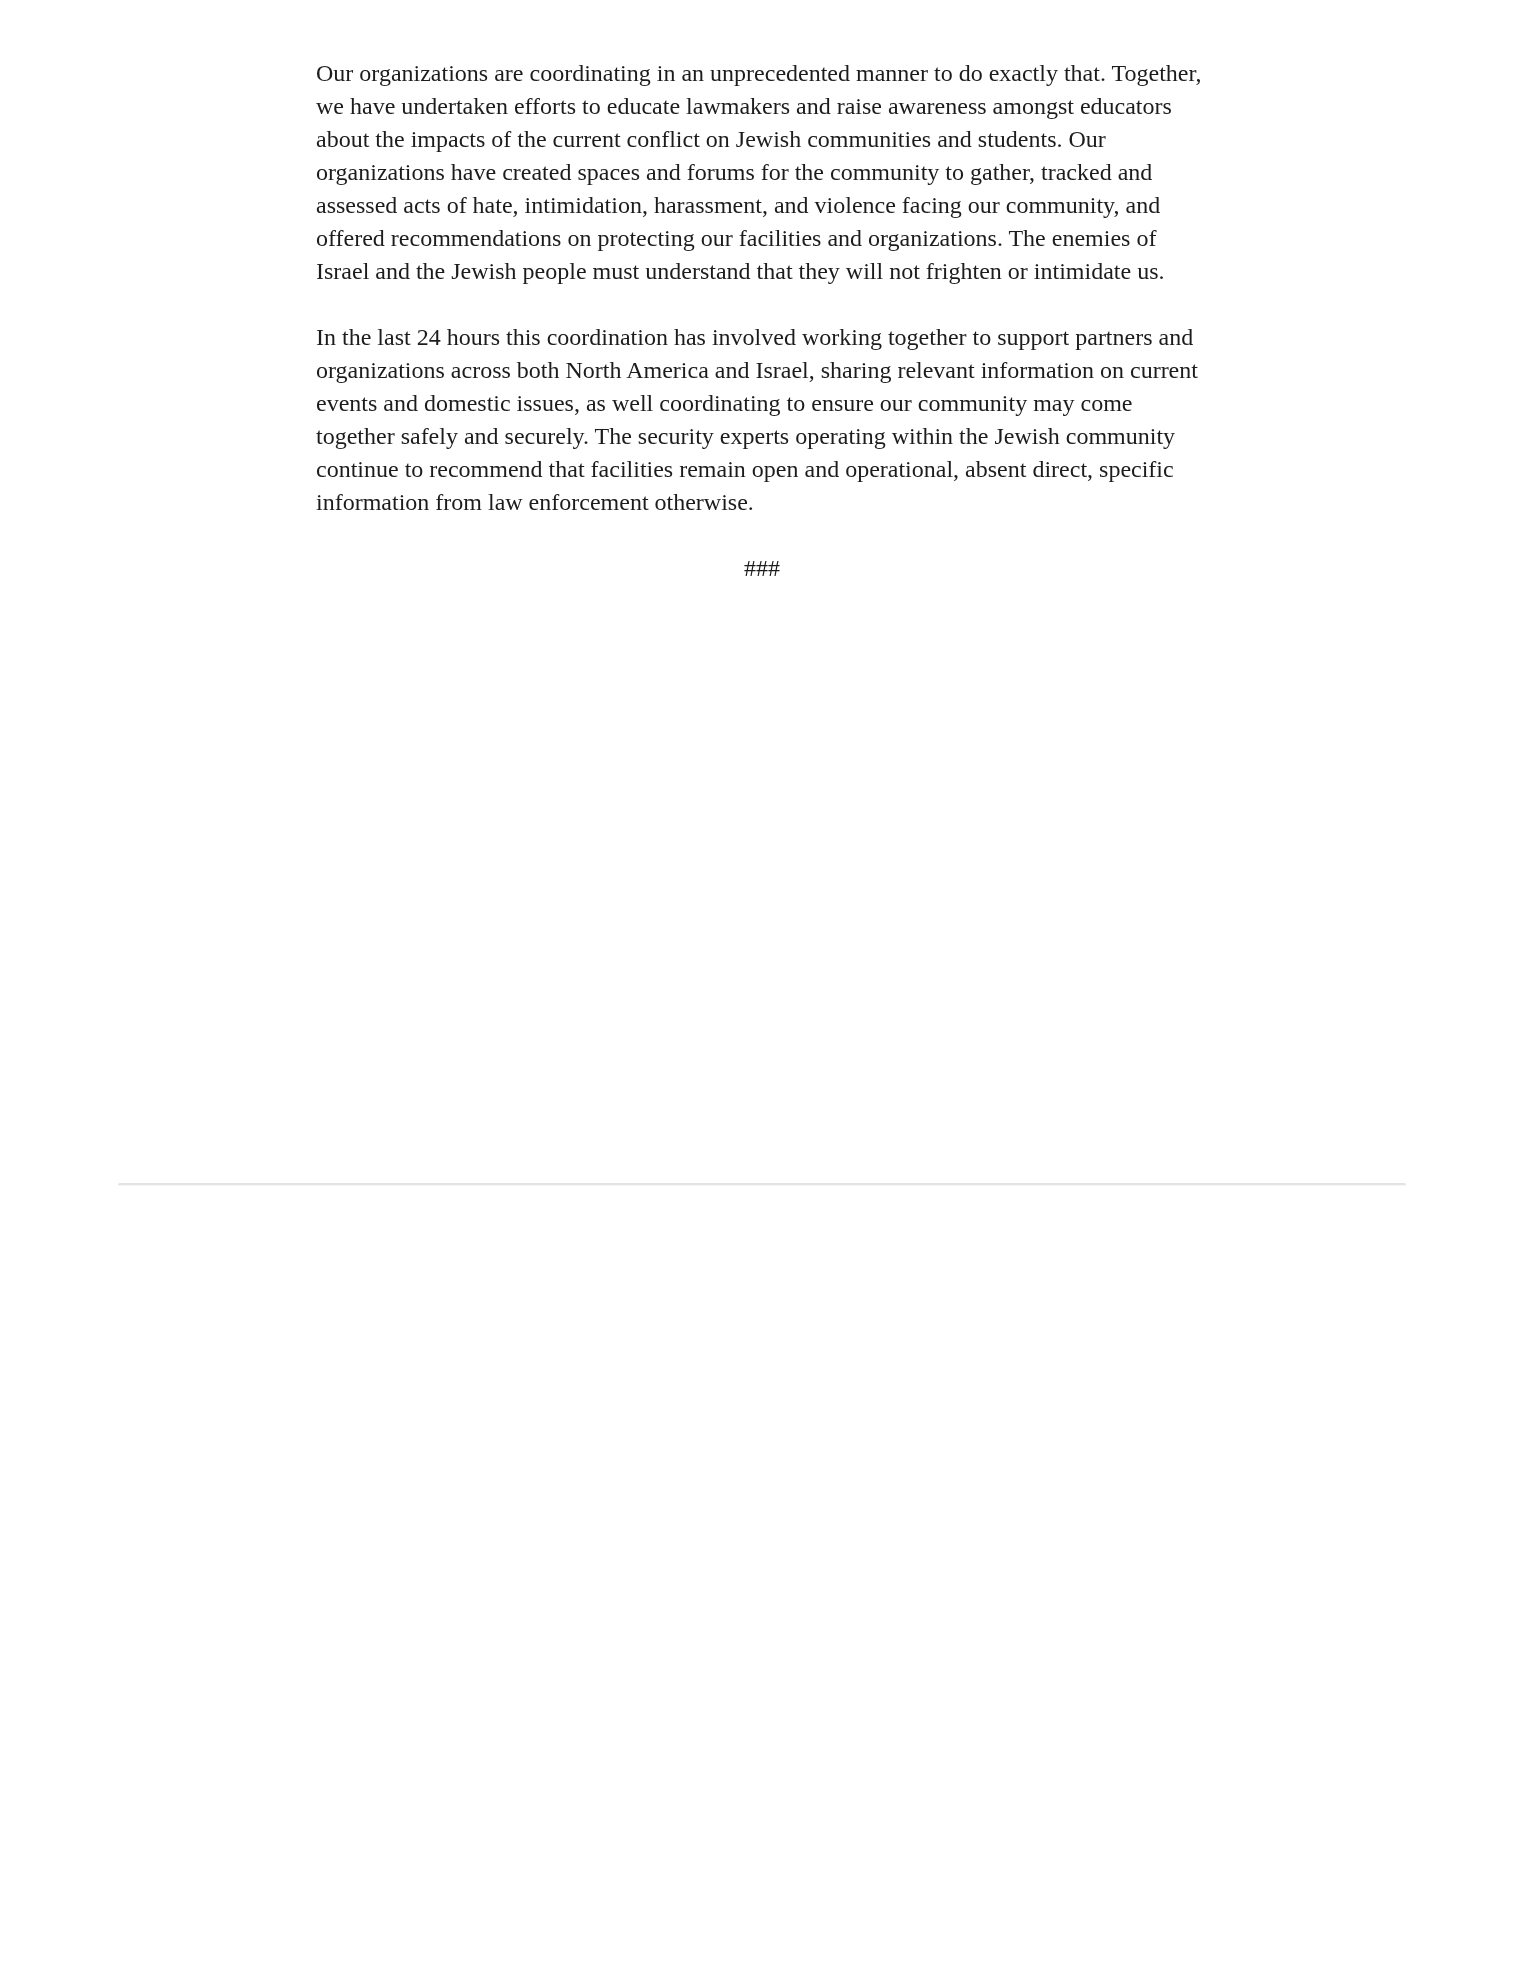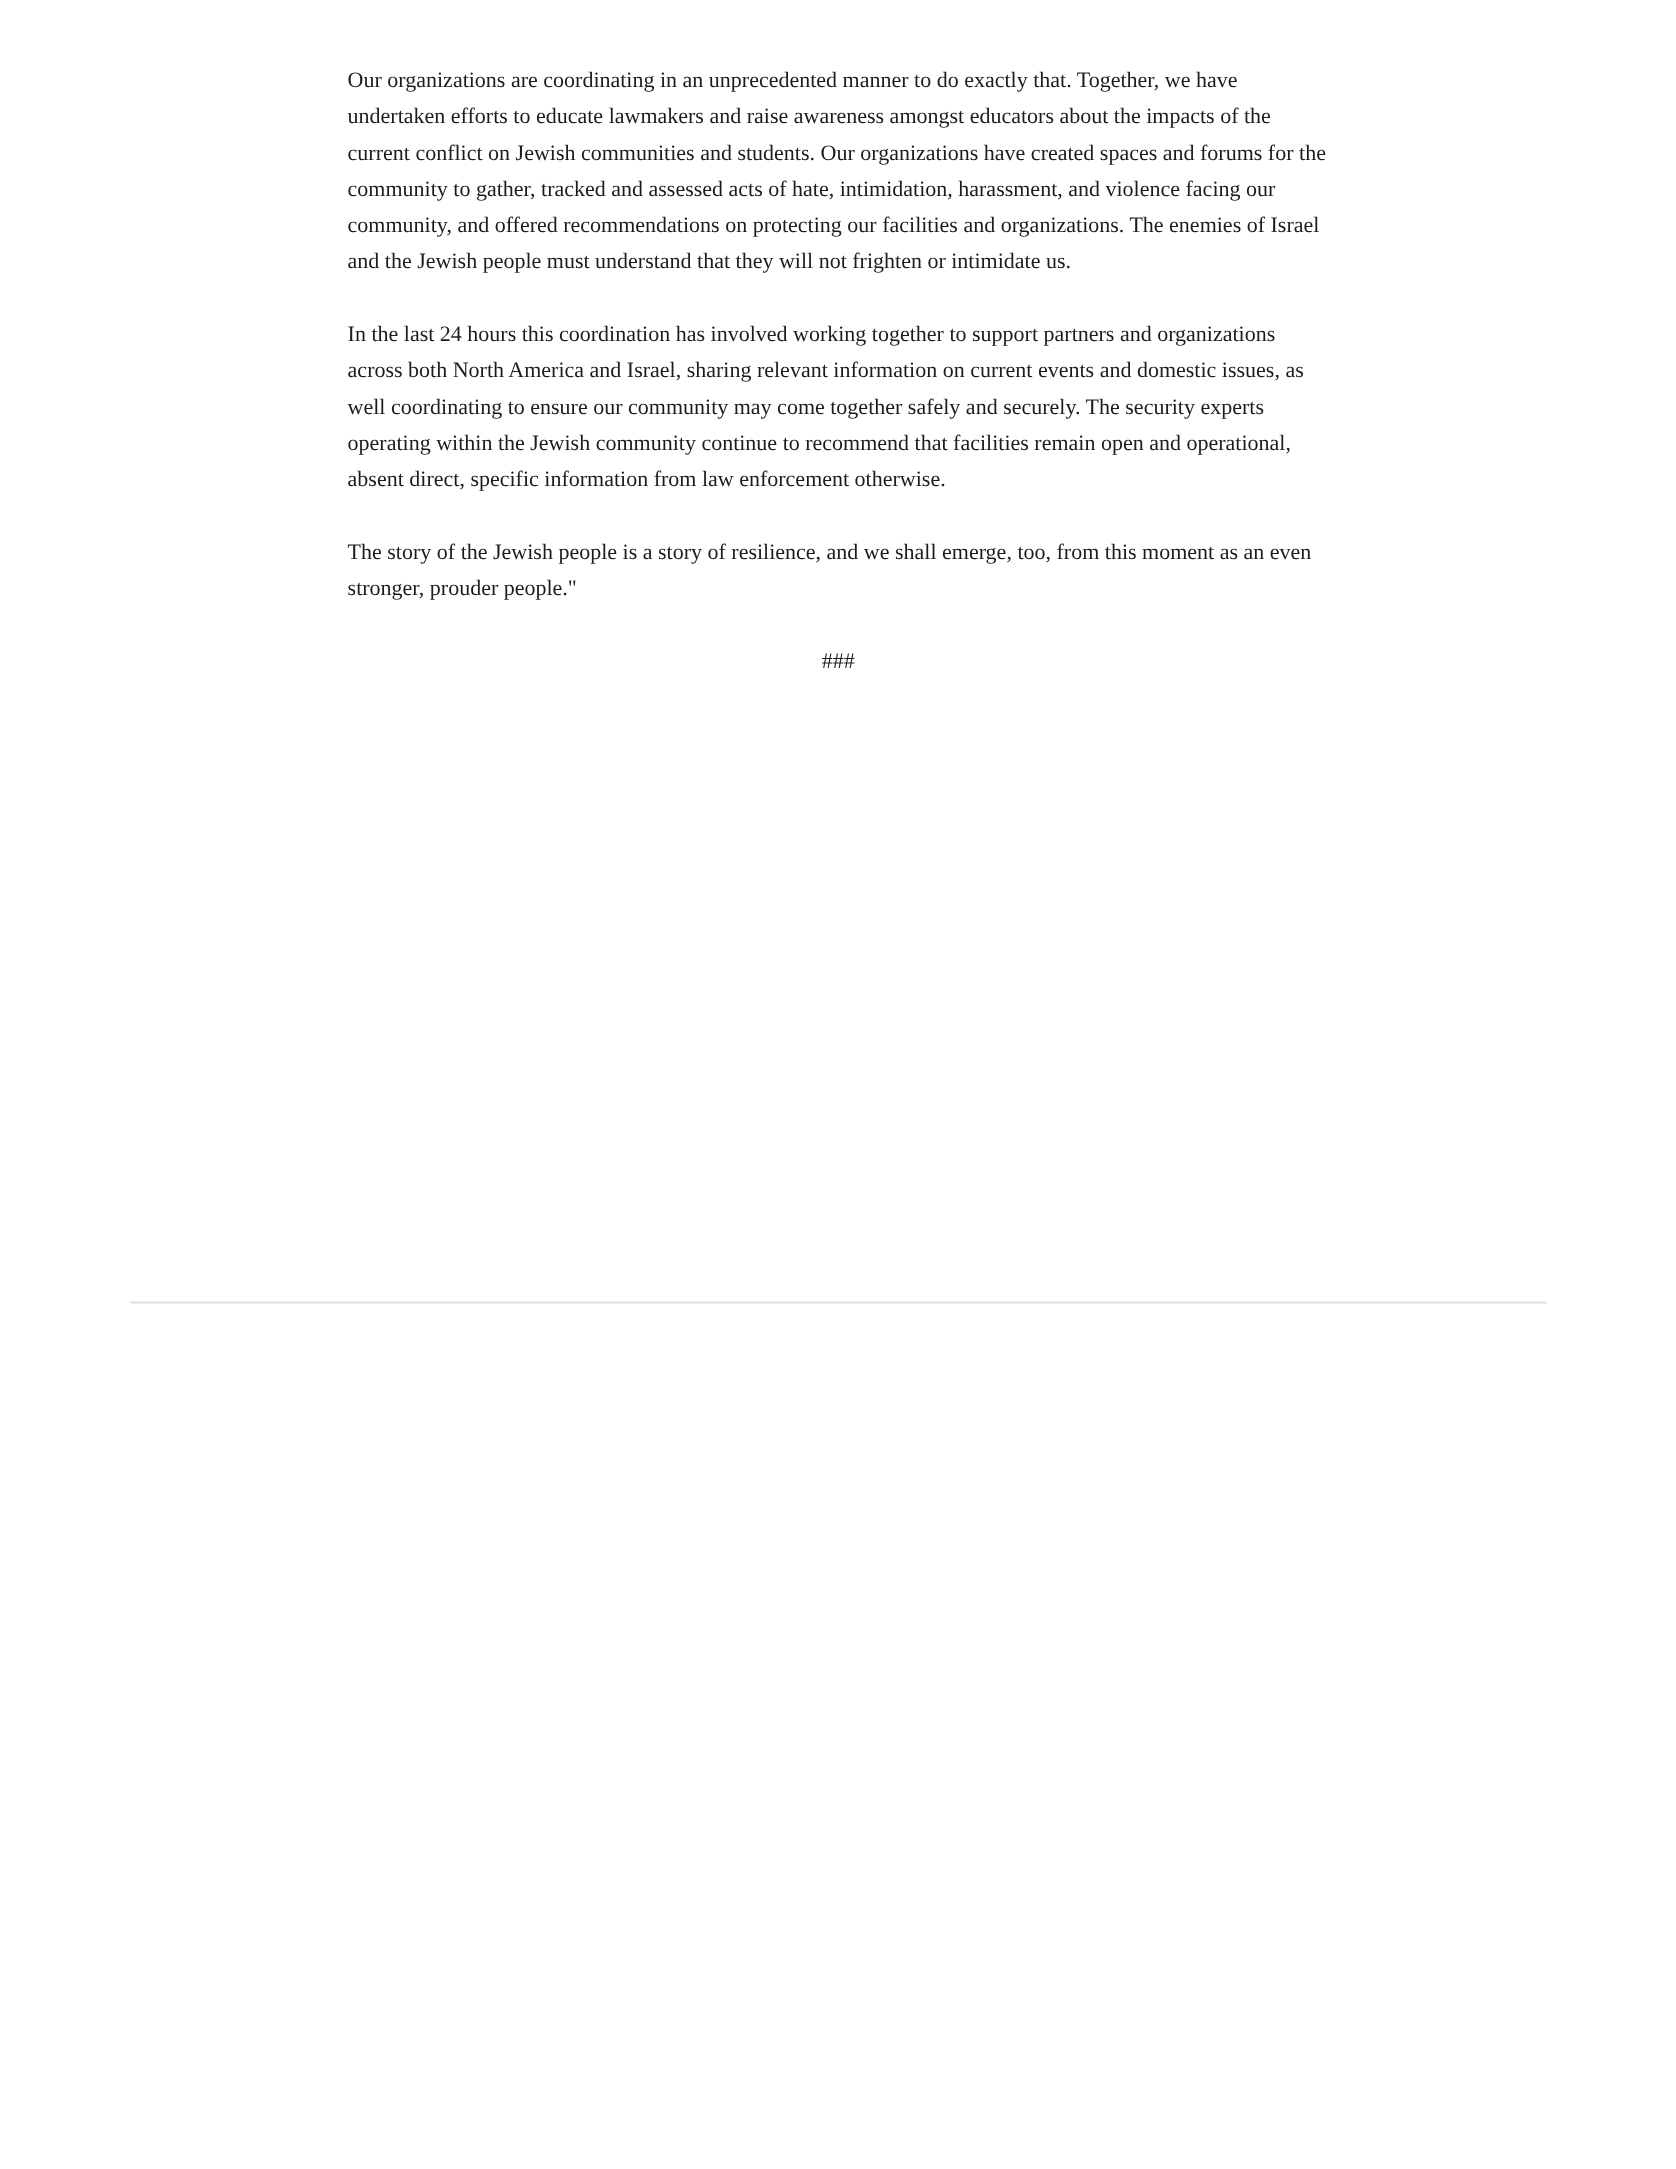--- a/index.html
+++ b/index.html
@@ -14,21 +14,21 @@
     height: 1972px;
     background: #ffffff;
     overflow: hidden;
     font-family: "Liberation Serif", serif;
   }
   .content {
     width: 892px;
     margin: 0 auto;
     padding-top: 57px;
     color: #1c1c1c;
-    font-size: 20px;
+    font-size: 24px;
     line-height: 33px;
     text-align: left;
   }
   .content p {
     margin: 0 0 33px 0;
   }
   .end-mark {
     text-align: center;
   }
   .divider {
@@ -43,17 +43,16 @@
     border-radius: 2px;
   }
 </style>
 </head>
 <body>
 
 <div class="page">
   <div class="content">
     <p>Our organizations are coordinating in an unprecedented manner to do exactly that. Together, we have undertaken efforts to educate lawmakers and raise awareness amongst educators about the impacts of the current conflict on Jewish communities and students. Our organizations have created spaces and forums for the community to gather, tracked and assessed acts of hate, intimidation, harassment, and violence facing our community, and offered recommendations on protecting our facilities and organizations. The enemies of Israel and the Jewish people must understand that they will not frighten or intimidate us.</p>
     <p>In the last 24 hours this coordination has involved working together to support partners and organizations across both North America and Israel, sharing relevant information on current events and domestic issues, as well coordinating to ensure our community may come together safely and securely. The security experts operating within the Jewish community continue to recommend that facilities remain open and operational, absent direct, specific information from law enforcement otherwise.</p>
-    <p>The story of the Jewish people is a story of resilience, and we shall emerge, too, from this moment as an even stronger, prouder people."</p>
     <p class="end-mark">###</p>
   </div>
   <div class="divider"></div>
 </div>
 
 </body></html>

